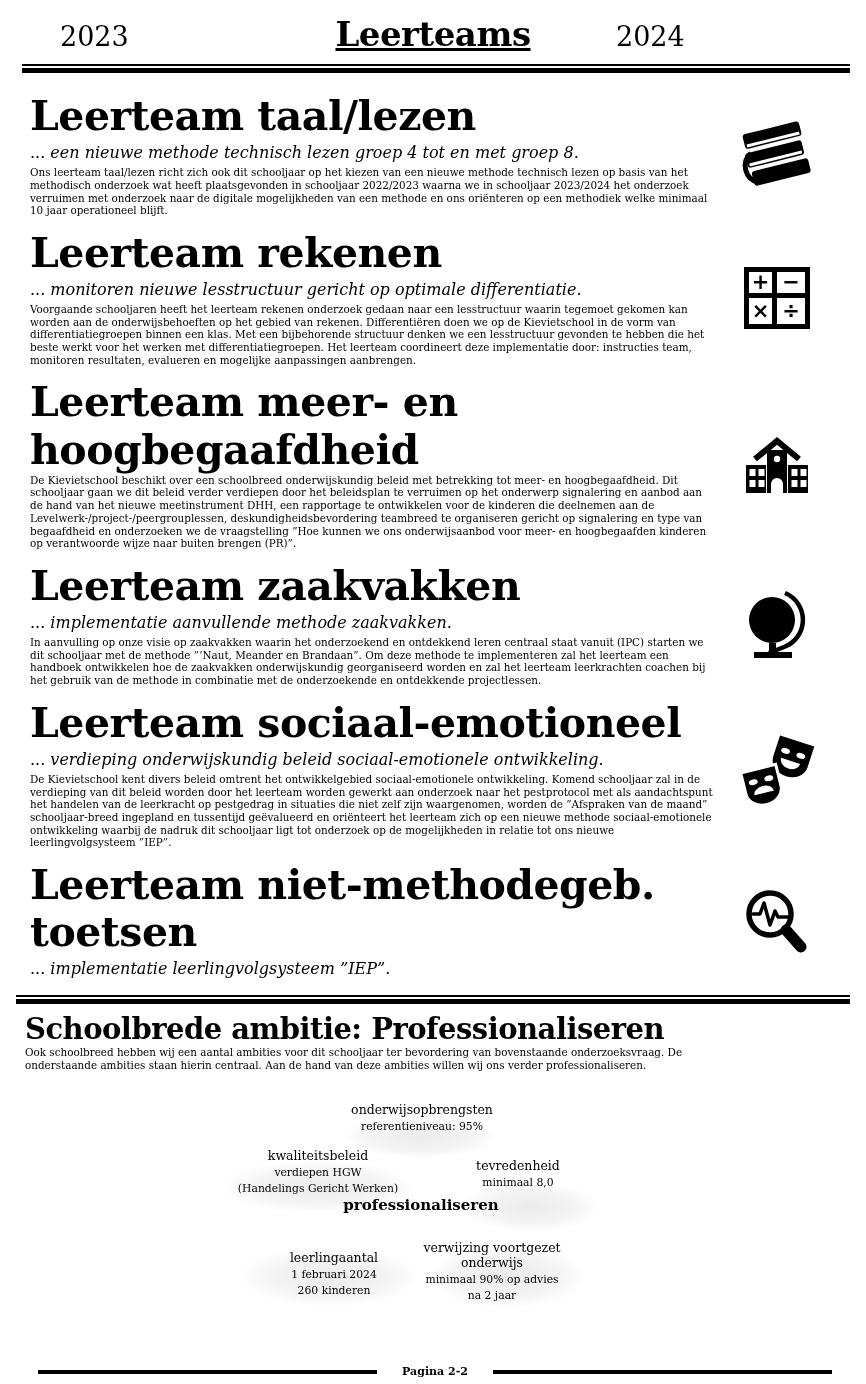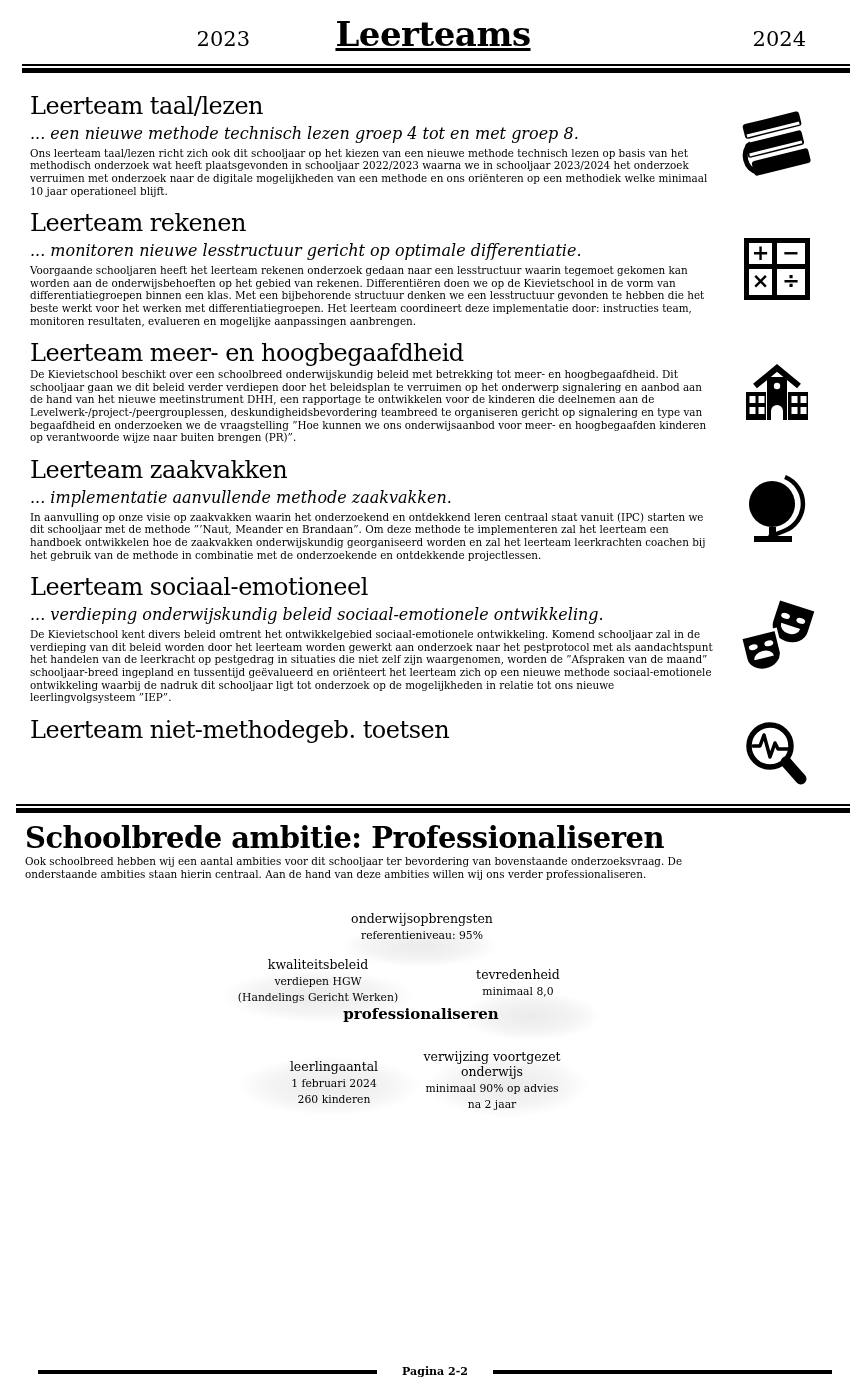--- a/index.html
+++ b/index.html
@@ -3,31 +3,31 @@
 <meta charset="utf-8">
 <style>
   * { margin:0; padding:0; box-sizing:border-box; }
   html,body { background:#fff; }
   body {
     width:866px; height:1384px; position:relative; overflow:hidden;
     font-family:"DejaVu Serif", serif; color:#000;
   }
   
   .header { display:flex; align-items:baseline; padding:14px 60px 0 60px; }
-  .header .year { width:190px; font-size:21px; text-align:right; }
+  .header .year { width:190px; font-size:27px; text-align:left; }
   .header .title { flex:1; text-align:center; font-size:34px; font-weight:bold; letter-spacing:-0.5px;text-decoration:underline; }
   .rule-double { margin:10px 16px 0 22px; }
   .rule-double .thin { height:2px; background:#000; margin-bottom:2px; }
   .rule-double .thick { height:5px; background:#000; }
   
   .main { padding:20px 34px 0 30px; }
   .section { display:flex; margin-bottom:13px; }
   .section-text { width:692px; }
   .section-icon { flex:1; display:flex; align-items:center; justify-content:center; }
-  .sec-title { font-size:24px; font-weight:normal; letter-spacing:-0.5px; line-height:1.15; }
+  .sec-title { font-size:41px; font-weight:bold; letter-spacing:-0.5px; line-height:1.15; }
   .sec-sub { font-size:16px; font-style:italic; margin:3px 0 4px 0; }
   .sec-body { font-size:10.4px; line-height:1.22; max-width:688px; }
   
   .ambitie { padding:8px 34px 0 25px; }
   .amb-title { font-size:29px; font-weight:bold; letter-spacing:-0.5px; }
   .amb-sub { font-size:17px; font-style:italic; line-height:1.55; margin:6px 0 6px 0; max-width:660px; }
   .amb-body { font-size:10.4px; line-height:1.25; max-width:680px; }
   
   .diagram { position:relative; height:238px; margin-top:18px; }
   .petal { position:absolute; border-radius:50%;
@@ -166,20 +166,21 @@
           <ellipse cx="36" cy="48" rx="4.5" ry="2.8" fill="#fff"></ellipse>
           <path d="M18 61 a10 7 0 0 1 20 0 z" fill="#fff"></path>
         </g>
       </svg>
     </div>
   </div>
 
   <div class="section">
     <div class="section-text">
       <div class="sec-title">Leerteam niet-methodegeb. toetsen</div>
+      <div class="sec-sub">... implementatie leerlingvolgsysteem ”IEP”.</div>
     </div>
     <div class="section-icon icon-box">
       <svg width="72" height="74" viewBox="0 0 72 74">
         <circle cx="29" cy="29" r="21" fill="none" stroke="#000" stroke-width="5.5"></circle>
         <path d="M12 29 h7 l4 -11 6 22 5 -14 3 6 h11" fill="none" stroke="#000" stroke-width="3.5" stroke-linejoin="round" stroke-linecap="round"></path>
         <path d="M45 45 L60 62" stroke="#000" stroke-width="11" stroke-linecap="round"></path>
       </svg>
     </div>
   </div>
 </div>

